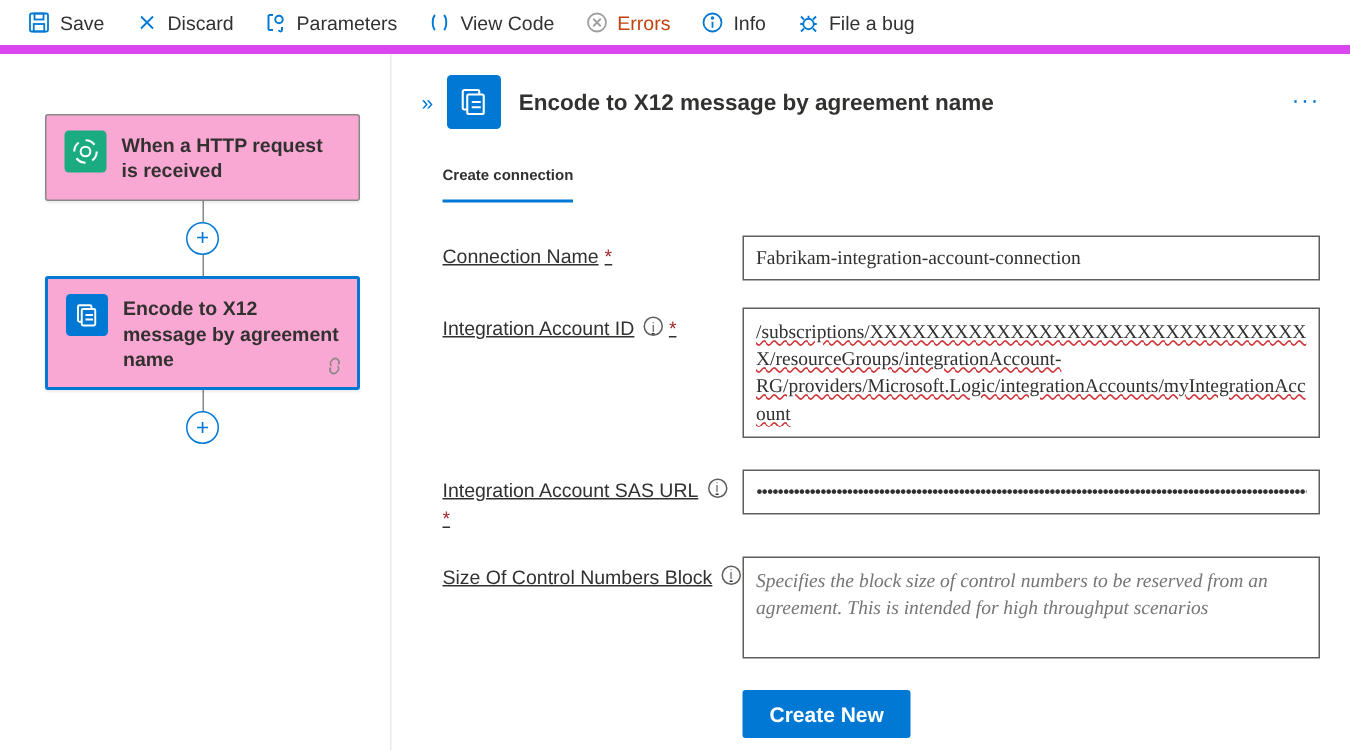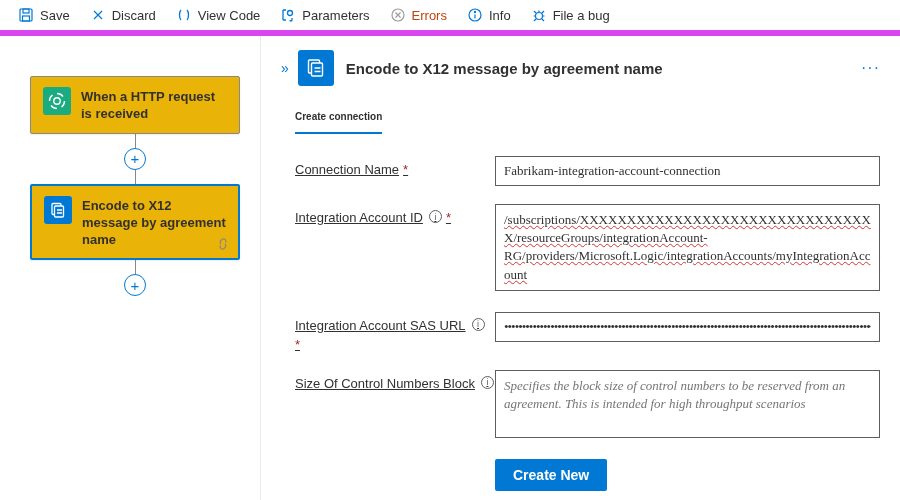--- a/index.html
+++ b/index.html
@@ -7,21 +7,21 @@
 
 .toolbar { display: flex; align-items: center; height: 36px; padding: 0 10px; border-bottom: 6px solid #d946ef; gap: 4px; }
 .toolbar-item { display: flex; align-items: center; gap: 6px; padding: 4px 8px; color: #323130; cursor: pointer; border-radius: 2px; }
 .toolbar-item.disabled { color: #c2410c; cursor: default; }
 .toolbar-item svg { width: 16px; height: 16px; }
 
 .main { display: flex; height: 464px; }
 .left-pane { width: 260px; padding: 40px 20px 20px 30px; }
 .right-pane { flex: 1; border-left: 1px solid #edebe9; padding: 14px 20px 20px 20px; position: relative; }
 
-.flow-card { background: #eab308; border: 1px solid #8a8886; border-radius: 2px; padding: 10px 12px; display: flex; align-items: flex-start; gap: 10px; box-shadow: 0 1px 2px rgba(0,0,0,0.08); position: relative; }
+.flow-card { background: #f9a8d4; border: 1px solid #8a8886; border-radius: 2px; padding: 10px 12px; display: flex; align-items: flex-start; gap: 10px; box-shadow: 0 1px 2px rgba(0,0,0,0.08); position: relative; }
 .flow-card.selected { border: 2px solid #0078d4; }
 .flow-icon { width: 28px; height: 28px; border-radius: 3px; display: flex; align-items: center; justify-content: center; flex-shrink: 0; }
 .flow-icon.green { background: #1aab80; }
 .flow-icon.blue { background: #0078d4; }
 .flow-icon svg { width: 18px; height: 18px; }
 .flow-title { font-weight: 600; font-size: 13px; line-height: 1.3; color: #323130; padding-top: 2px; }
 .link-badge { position: absolute; bottom: 4px; right: 8px; color: #8a8886; }
 .link-badge svg { width: 14px; height: 14px; }
 
 .connector { display: flex; flex-direction: column; align-items: center; }
@@ -63,31 +63,31 @@
     <span>Save</span>
   </div>
   <div class="toolbar-item">
     <svg viewBox="0 0 16 16" stroke="#0078d4" stroke-width="1.2">
         <path d="M4 4 L12 12 M12 4 L4 12"></path>
       </svg>
     <span>Discard</span>
   </div>
   <div class="toolbar-item">
     <svg viewBox="0 0 16 16" fill="none" stroke="#0078d4" stroke-width="1.3">
-        <path d="M5 3 C3 5 3 11 5 13 M11 3 C13 5 13 11 11 13"></path>
-      </svg>
-    <span>View Code</span>
-  </div>
-  <div class="toolbar-item">
-    <svg viewBox="0 0 16 16" fill="none" stroke="#0078d4" stroke-width="1.3">
         <path d="M3 3 v10 M3 3 h3 M3 13 h3"></path>
         <circle cx="10" cy="6" r="2.5"></circle>
         <path d="M12 11 v2 a1 1 0 0 1 -2 0"></path>
       </svg>
     <span>Parameters</span>
+  </div>
+  <div class="toolbar-item">
+    <svg viewBox="0 0 16 16" fill="none" stroke="#0078d4" stroke-width="1.3">
+        <path d="M5 3 C3 5 3 11 5 13 M11 3 C13 5 13 11 11 13"></path>
+      </svg>
+    <span>View Code</span>
   </div>
   <div class="toolbar-item disabled">
     <svg viewBox="0 0 16 16" fill="none" stroke="#a19f9d" stroke-width="1.2">
         <circle cx="8" cy="8" r="6"></circle>
         <path d="M5.5 5.5 L10.5 10.5 M10.5 5.5 L5.5 10.5"></path>
       </svg>
     <span>Errors</span>
   </div>
   <div class="toolbar-item">
     <svg viewBox="0 0 16 16" fill="none" stroke="#0078d4" stroke-width="1.2">

